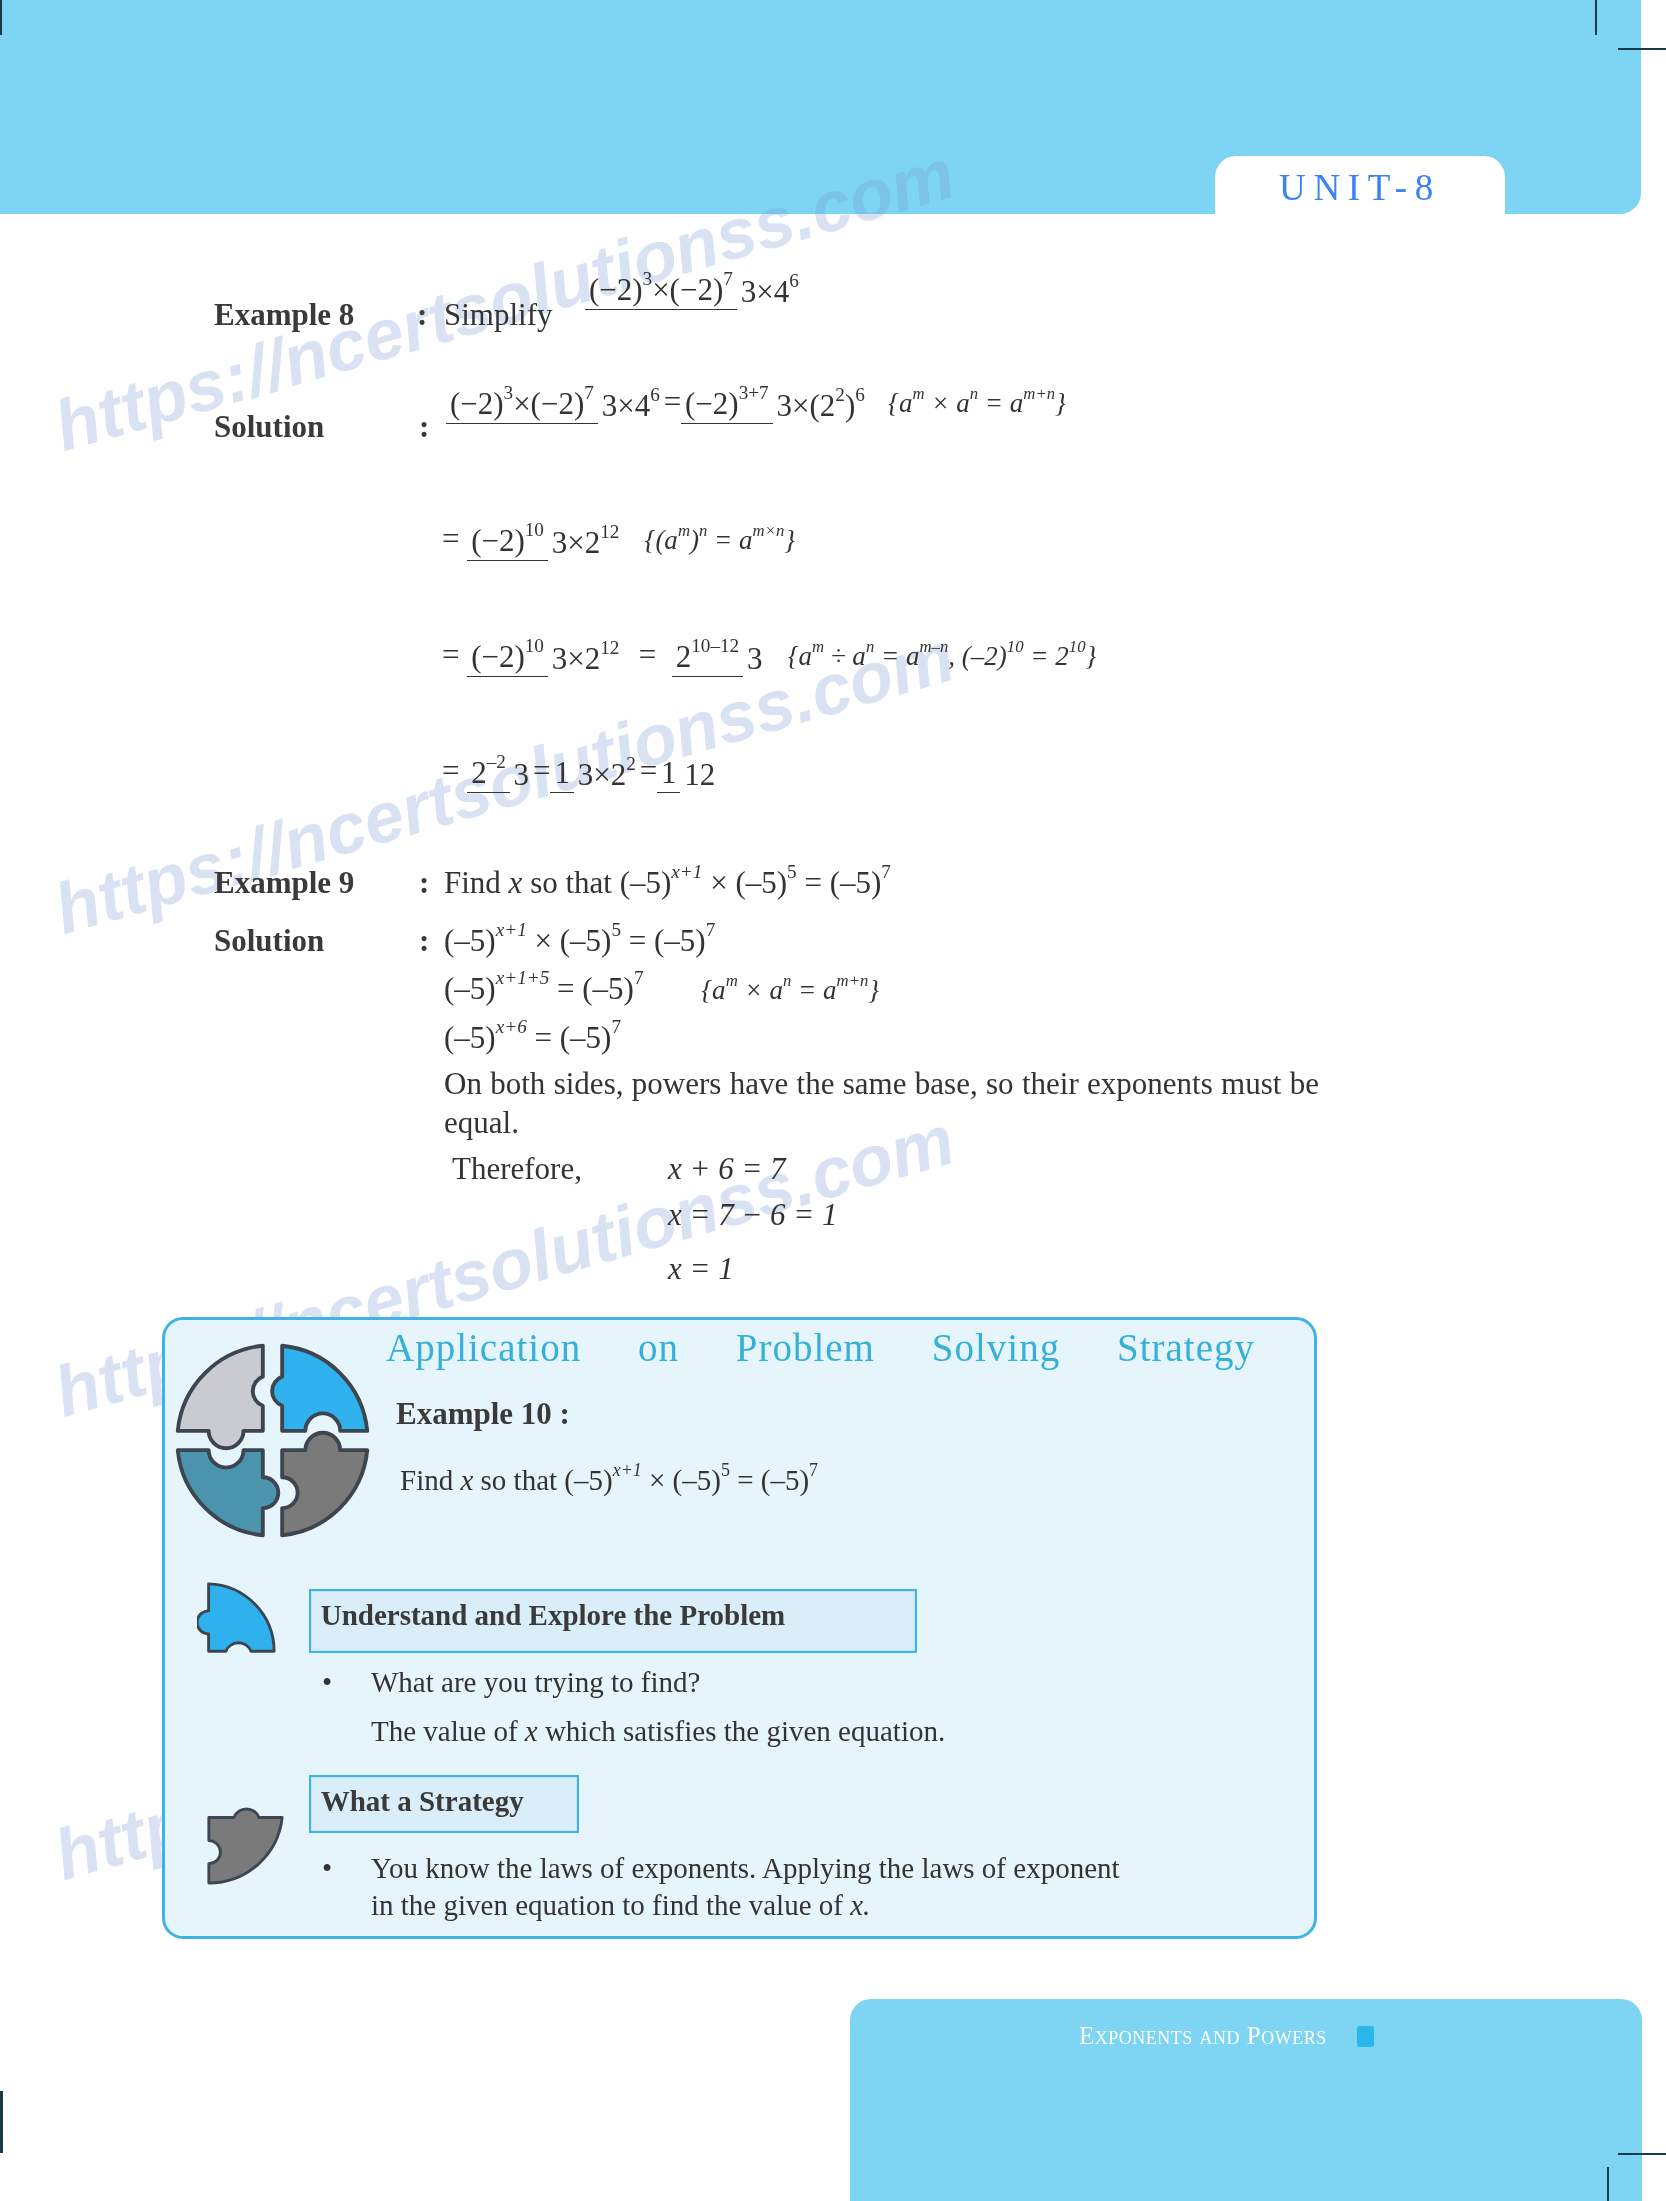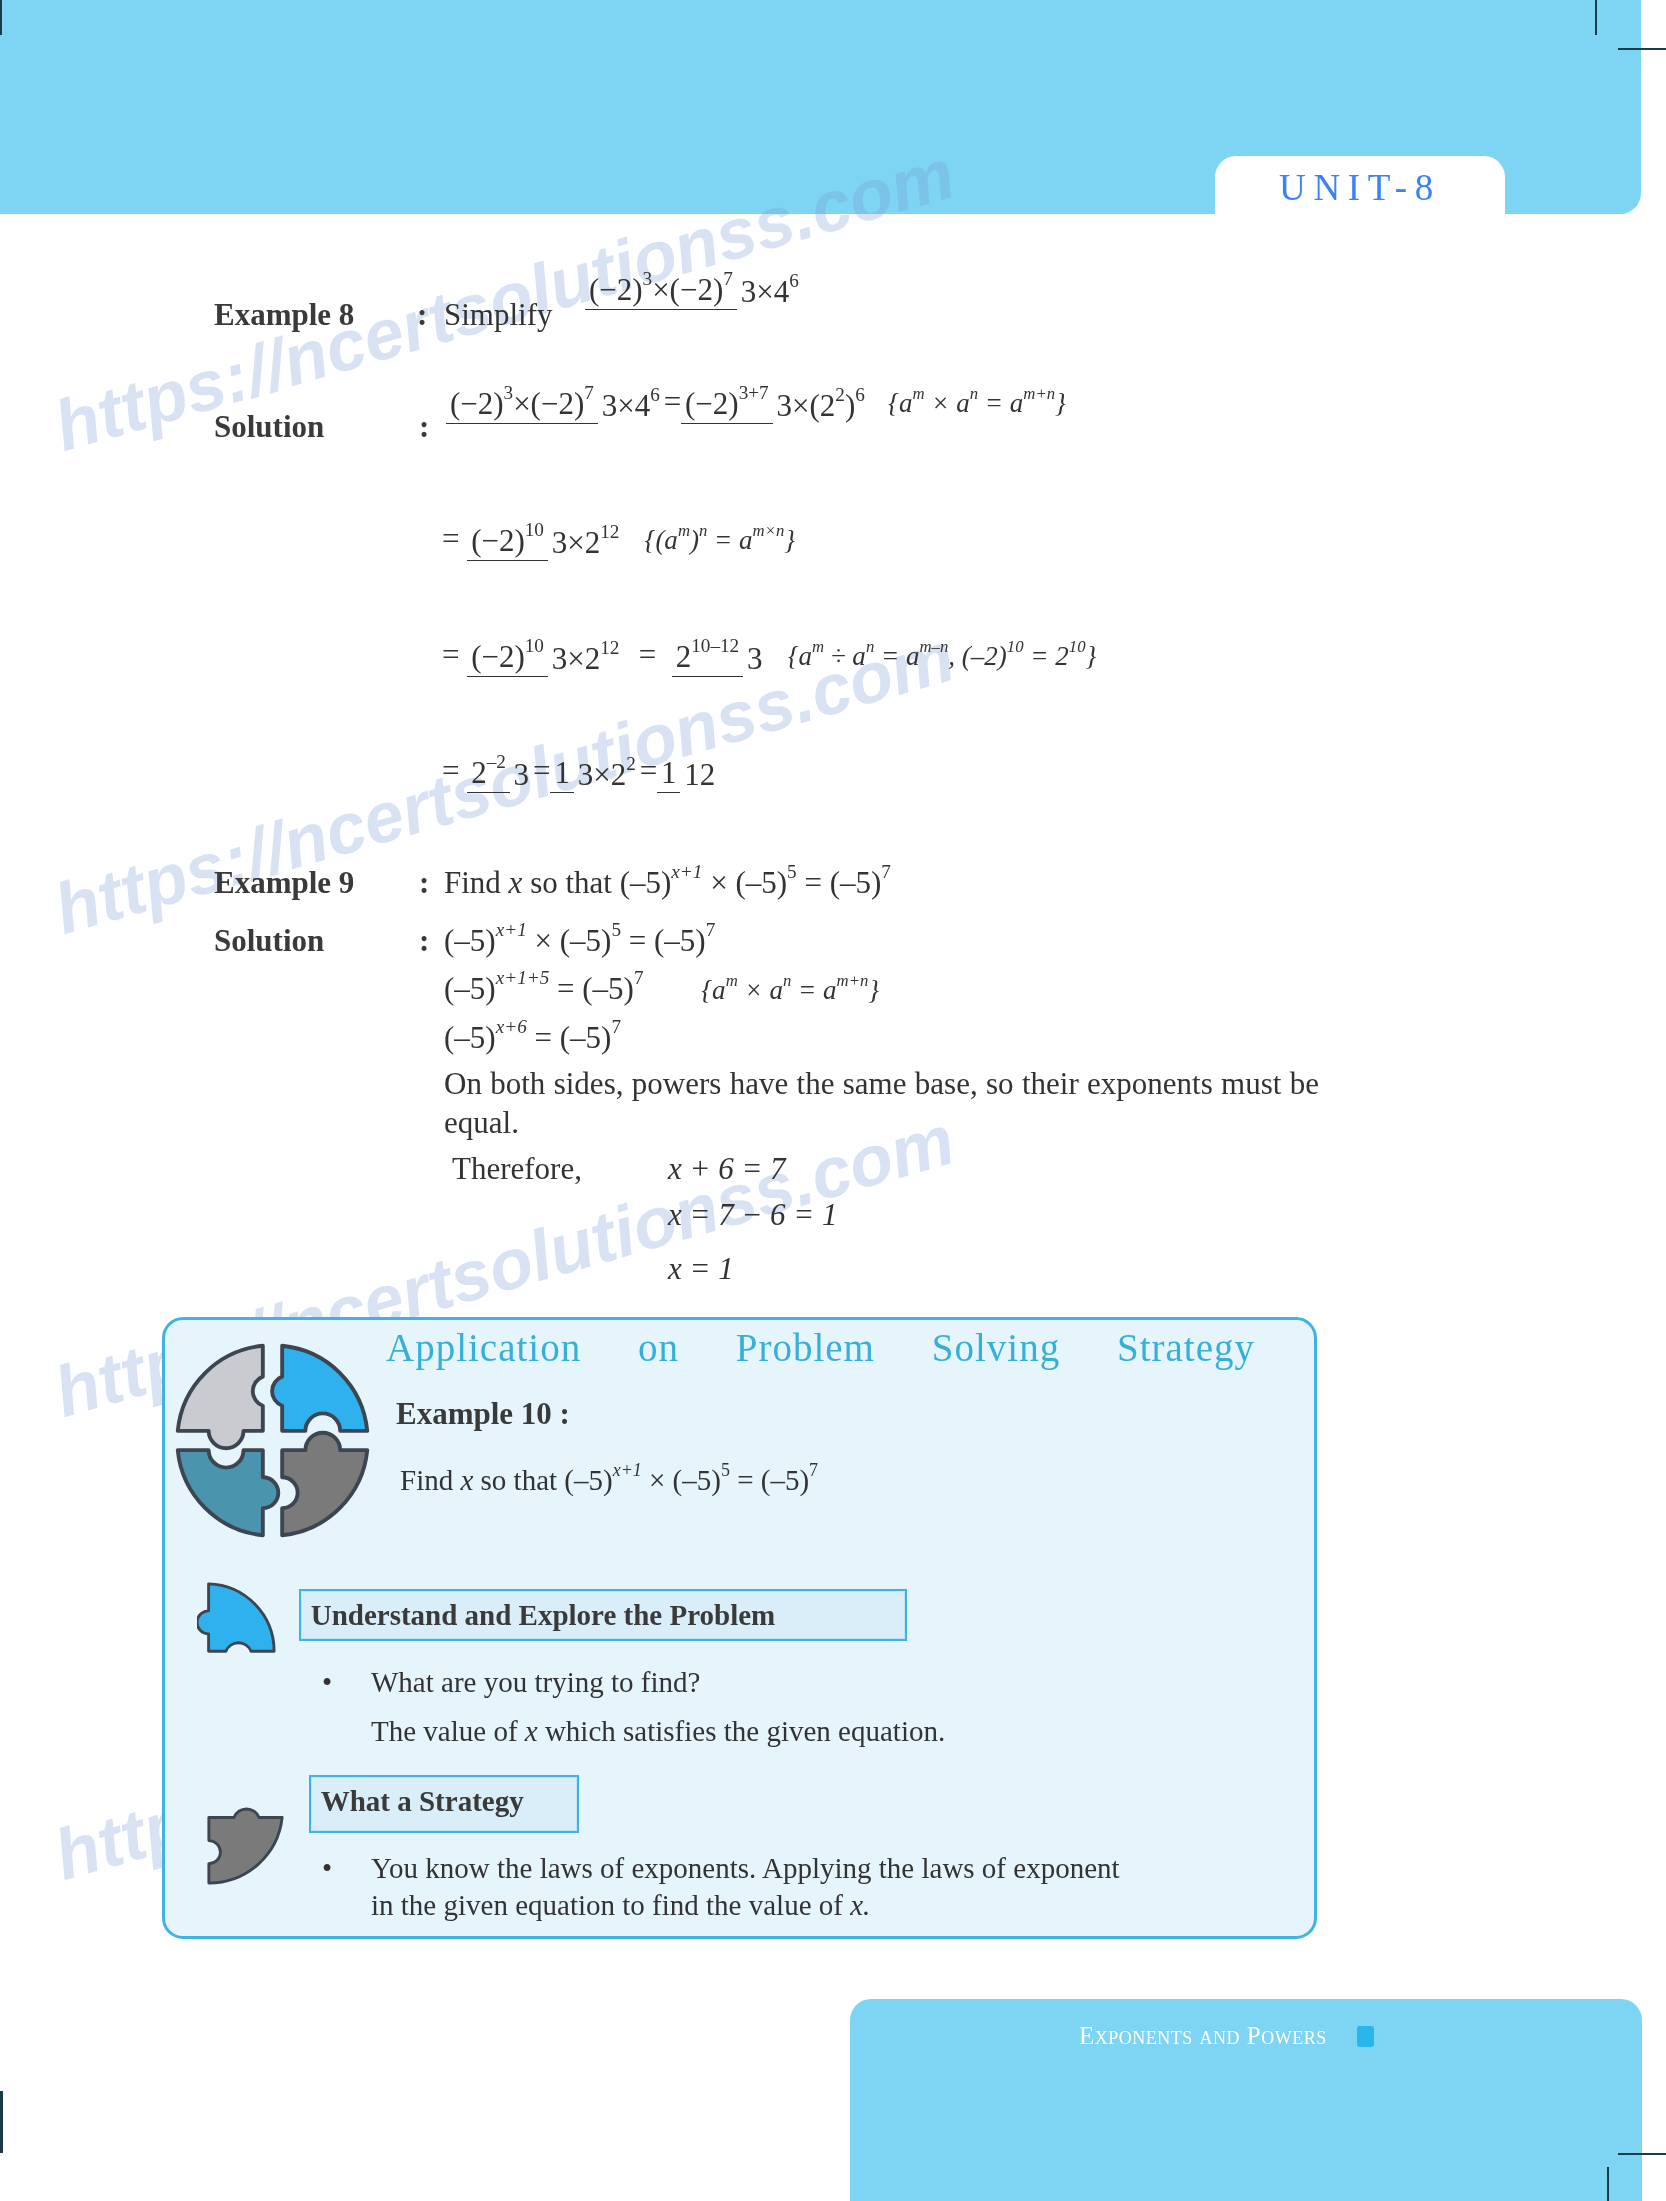--- a/index.html
+++ b/index.html
@@ -214,21 +214,21 @@
   <span class="it">x</span>
   <span>so that</span>
   (–5)<sup class="it">x+1</sup> × (–5)<sup>5</sup> = (–5)<sup>7</sup>
 </div>
 
 <div class="abs" style="left:197px;top:1580px;width:81px;height:79px;">
   <svg width="81" height="79" viewBox="0 0 84 82">
     <path d="M12 4 A70 70 0 0 1 80 74 L56 74 A14 14 0 0 0 30 74 L12 74 L12 56 A12 12 0 0 1 12 32 Z" fill="#2eb1ec" stroke="#3d4650" stroke-width="3" stroke-linejoin="round"></path>
   </svg>
 </div>
-<div class="abs tag-box" style="left:299px;top:1589px;width:608px;height:52px;">Understand and Explore the Problem</div>
+<div class="abs tag-box" style="left:309px;top:1589px;width:608px;height:64px;">Understand and Explore the Problem</div>
 <div class="abs bullet" style="left:322px;top:1666px;">•</div>
 <div class="abs txt" style="left:371px;top:1666px;font-size:29px;">What are you trying to find?</div>
 <div class="abs txt" style="left:371px;top:1715px;font-size:29px;">
   <span>The value of</span>
   <span class="it">x</span>
   <span>which satisfies the given equation.</span>
 </div>
 
 <div class="abs" style="left:205px;top:1798px;width:81px;height:89px;">
   <svg width="81" height="89" viewBox="0 0 84 92">

